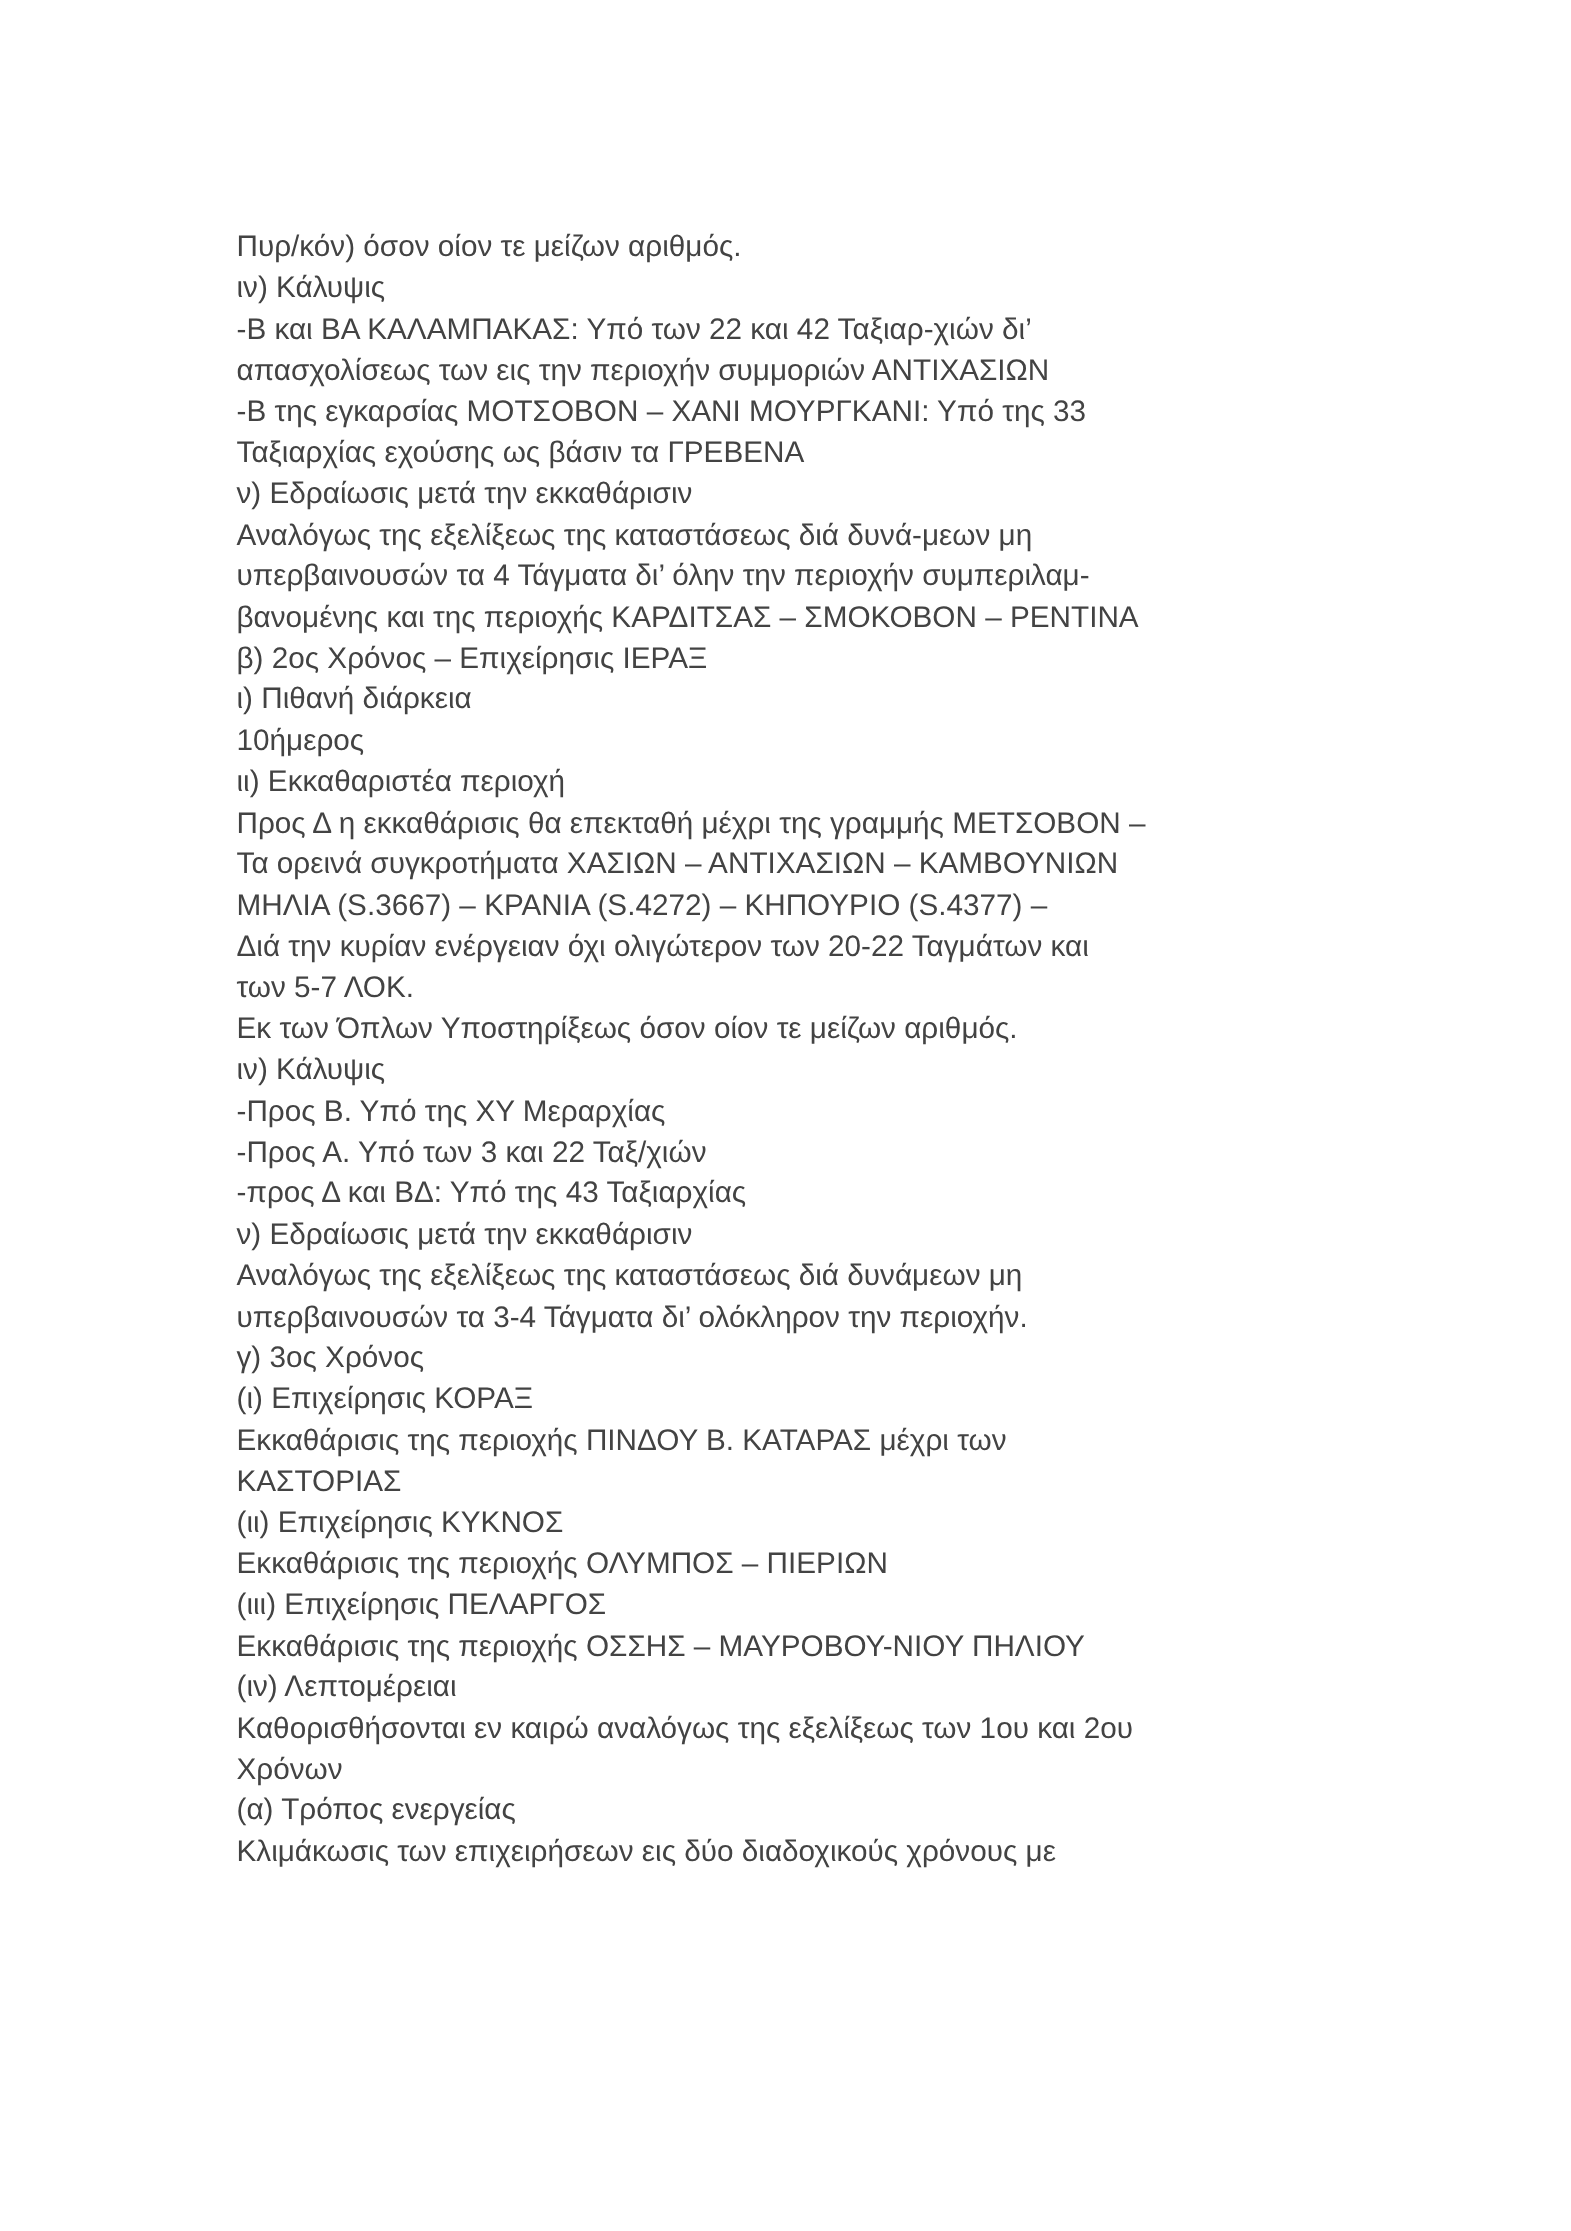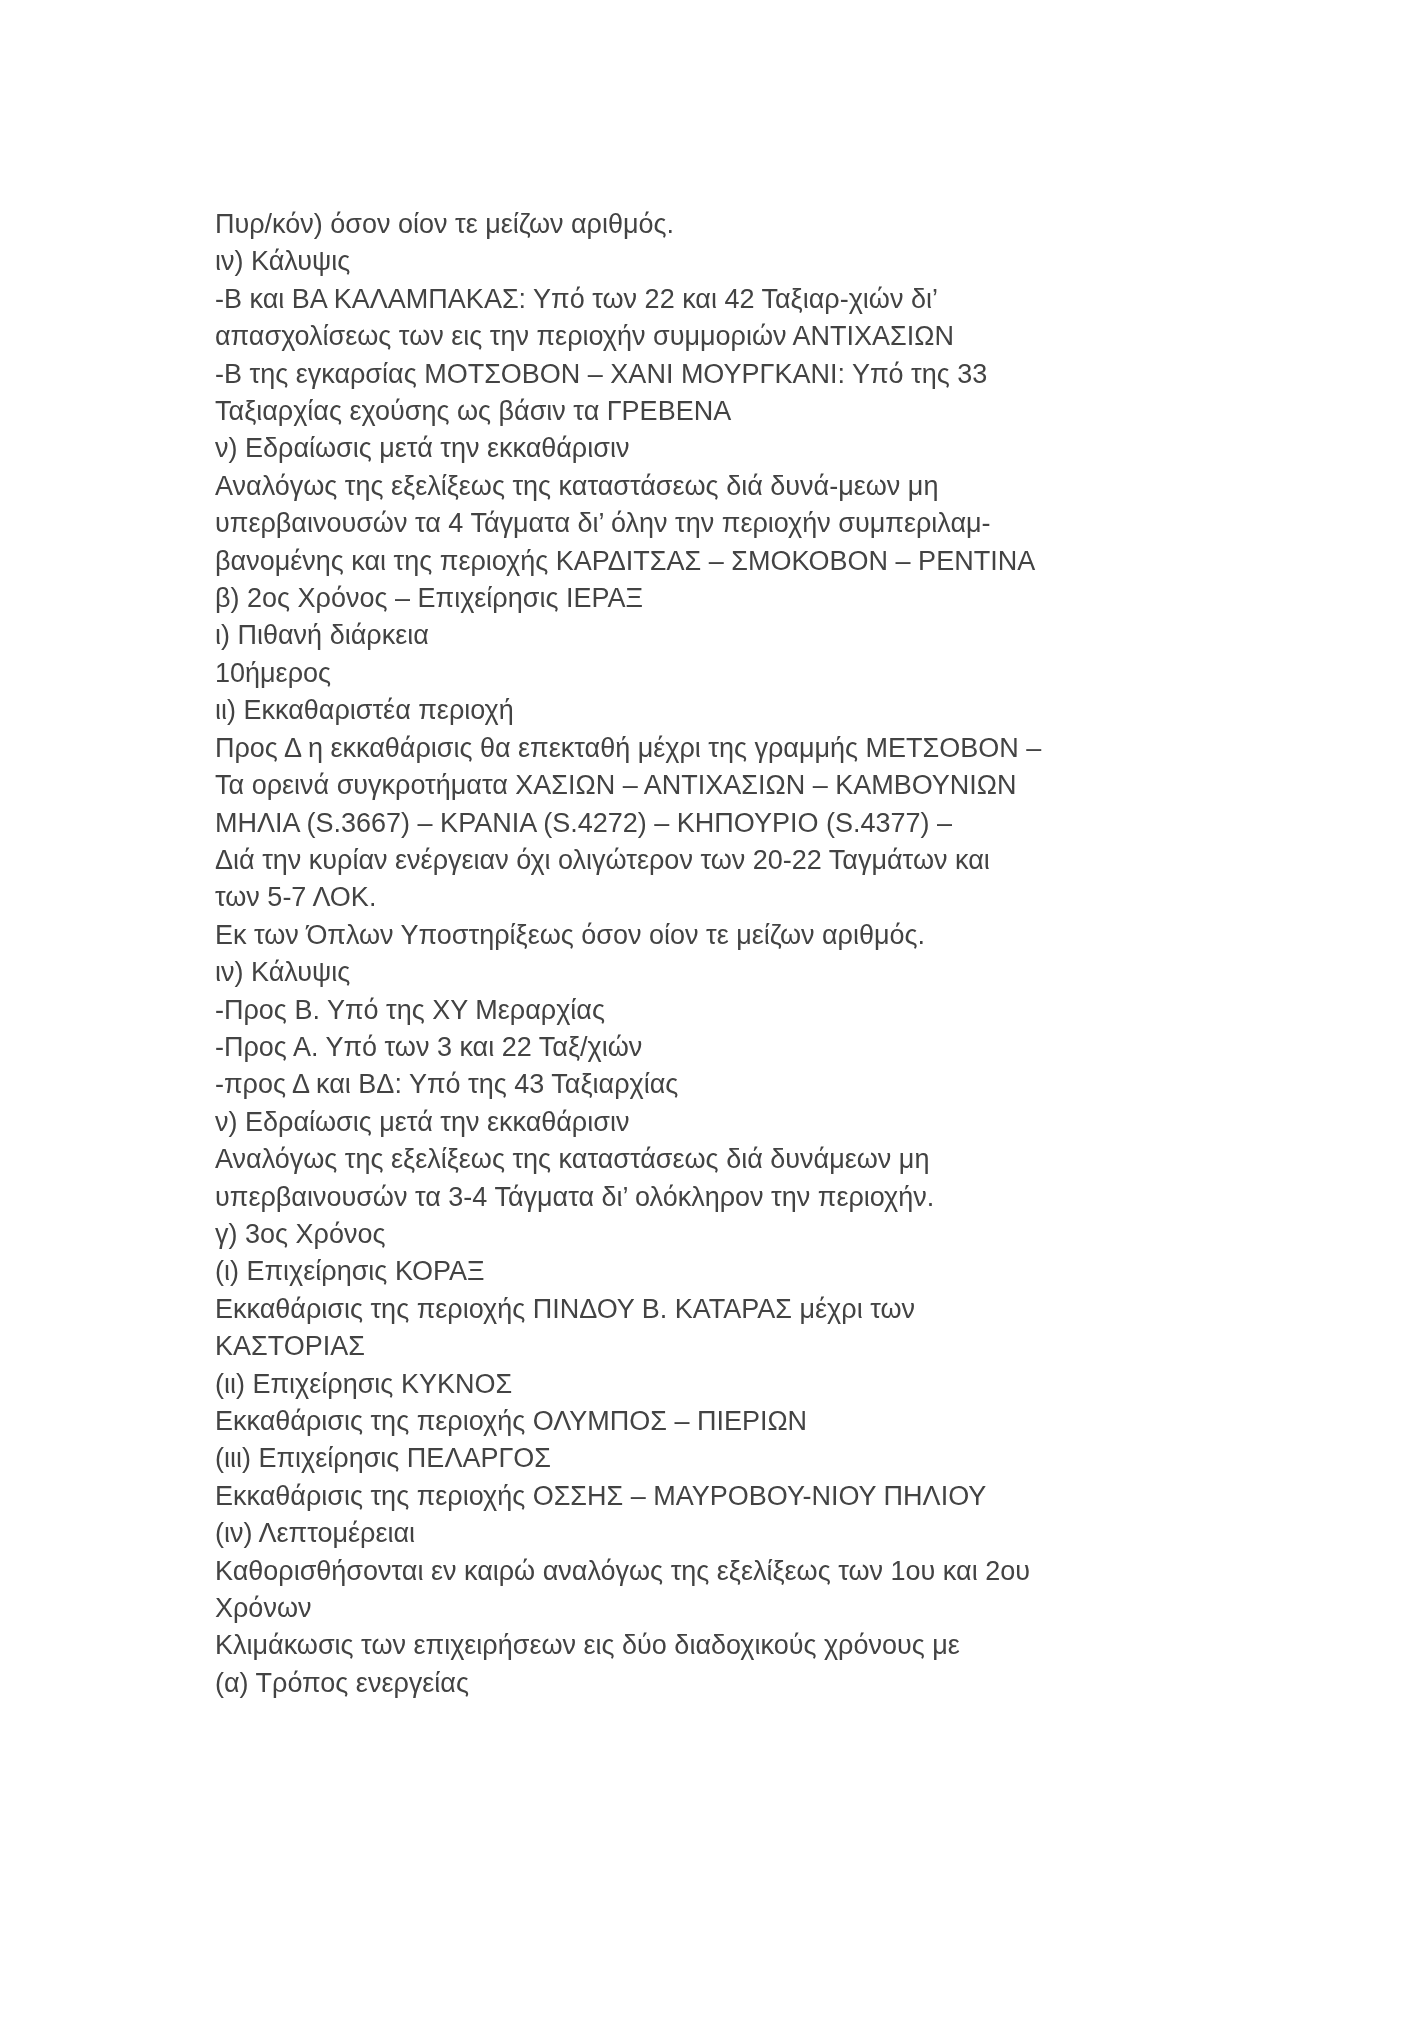--- a/index.html
+++ b/index.html
@@ -67,16 +67,16 @@
     <div class="line">(ι) Επιχείρησις ΚΟΡΑΞ</div>
     <div class="line">Εκκαθάρισις της περιοχής ΠΙΝΔΟΥ Β. ΚΑΤΑΡΑΣ μέχρι των</div>
     <div class="line">ΚΑΣΤΟΡΙΑΣ</div>
     <div class="line">(ιι) Επιχείρησις ΚΥΚΝΟΣ</div>
     <div class="line">Εκκαθάρισις της περιοχής ΟΛΥΜΠΟΣ – ΠΙΕΡΙΩΝ</div>
     <div class="line">(ιιι) Επιχείρησις ΠΕΛΑΡΓΟΣ</div>
     <div class="line">Εκκαθάρισις της περιοχής ΟΣΣΗΣ – ΜΑΥΡΟΒΟΥ-ΝΙΟΥ ΠΗΛΙΟΥ</div>
     <div class="line">(ιν) Λεπτομέρειαι</div>
     <div class="line">Καθορισθήσονται εν καιρώ αναλόγως της εξελίξεως των 1ου και 2ου</div>
     <div class="line">Χρόνων</div>
+    <div class="line">(α) Τρόπος ενεργείας</div>
     <div class="line">Κλιμάκωσις των επιχειρήσεων εις δύο διαδοχικούς χρόνους με</div>
-    <div class="line">(α) Τρόπος ενεργείας</div>
   </div>
 </div>
 
 </body></html>

